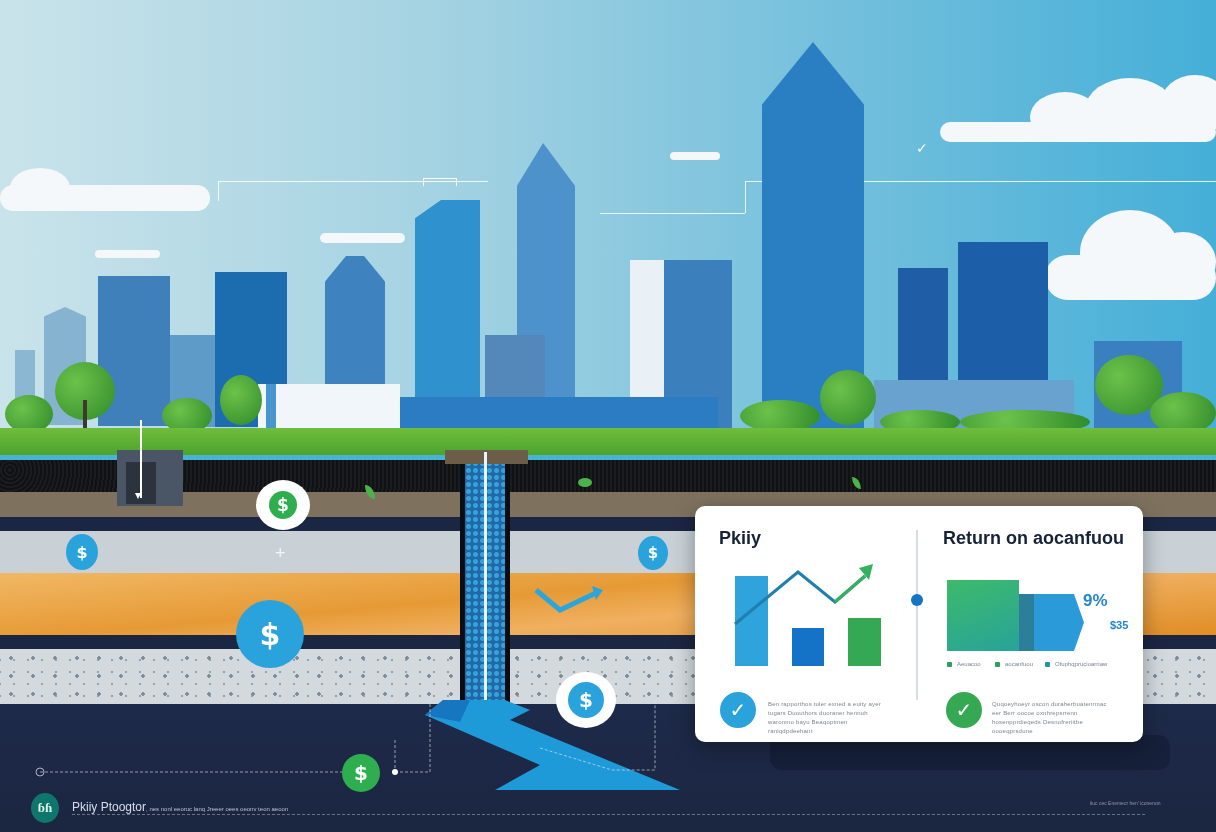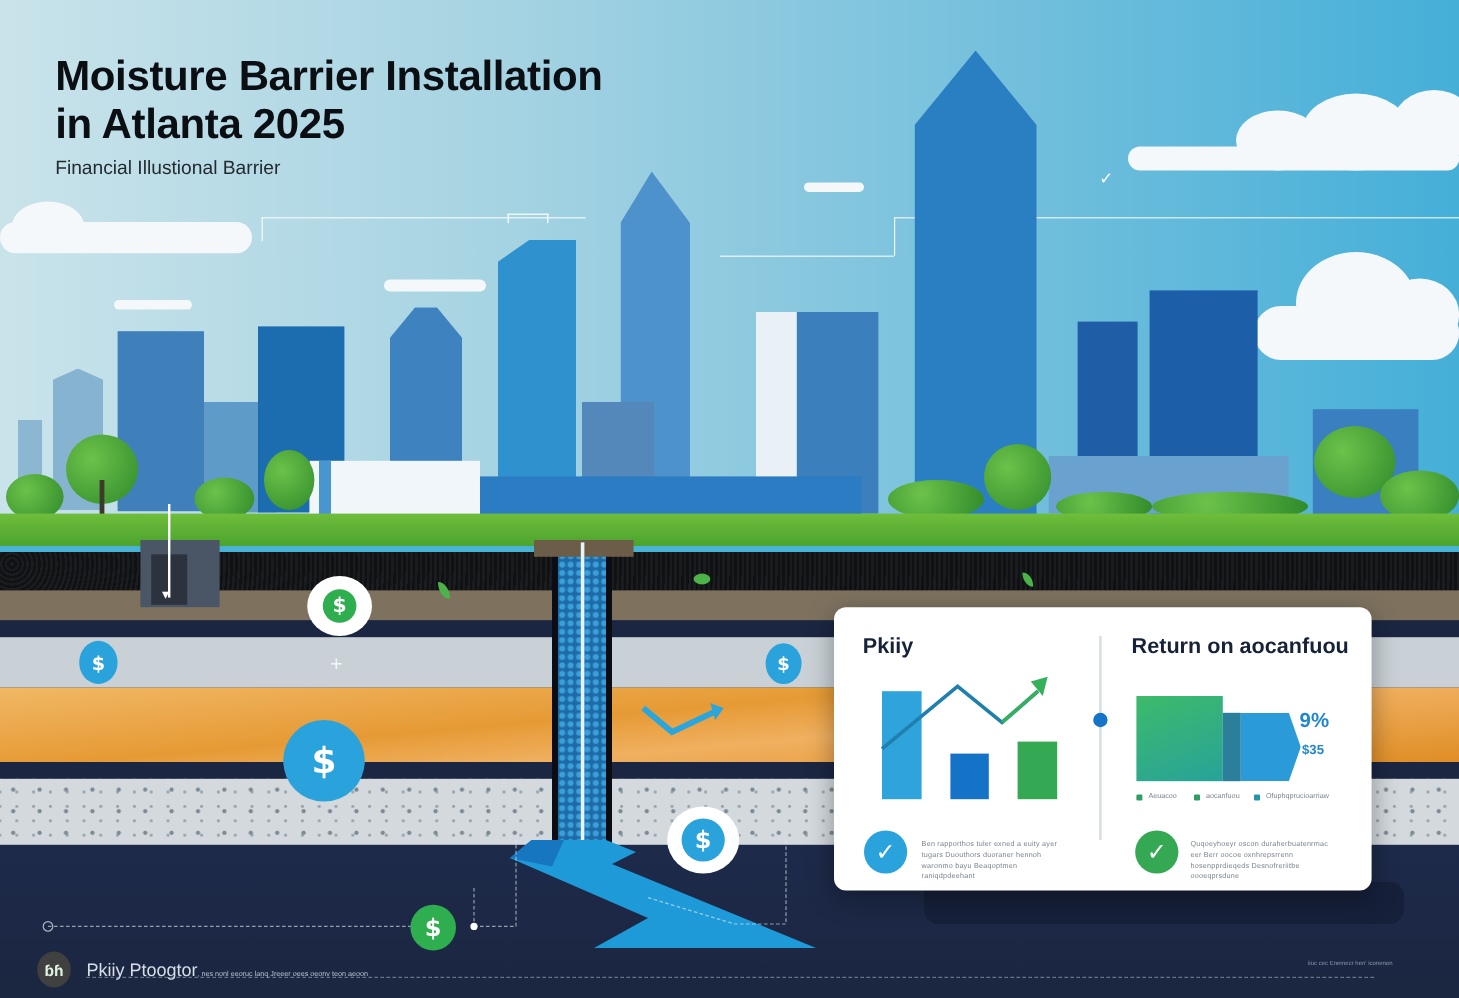--- a/index.html
+++ b/index.html
@@ -70,22 +70,22 @@
   .card-divider { position: absolute; left: 221px; top: 24px; width: 2px; height: 170px; background: #d8dde2; }
   .card-dot { position: absolute; left: 216px; top: 88px; width: 12px; height: 12px; border-radius: 50%; background: #1474c8; }
   .bar { position: absolute; }
   .check { position: absolute; width: 36px; height: 36px; border-radius: 50%; color: #fff; font-size: 20px; font-weight: 700;
            display: flex; align-items: center; justify-content: center; font-family: "DejaVu Sans", sans-serif; }
   .tinytext { position: absolute; font-size: 6px; line-height: 9px; color: #7b8590; letter-spacing: 0.2px; }
   .roi-val { position: absolute; font-weight: 700; color: #2386d0; }
   .legend-item { position: absolute; display: flex; align-items: center; font-size: 6px; color: #7b8590; }
   .legend-item i { display: inline-block; width: 5px; height: 5px; border-radius: 1px; margin-right: 5px; }
 
-  .footer-logo { position: absolute; left: 31px; top: 793px; width: 28px; height: 30px; border-radius: 50%; background: #404040;
-                 color: #dff3e4; font-size: 13px; display: flex; align-items: center; justify-content: center; font-weight: 700; }
+  .footer-logo { position: absolute; left: 31px; top: 793px; width: 28px; height: 30px; border-radius: 50%; background: #0f766e;
+                 color: #dff3e4; font-size: 13px; display: flex; align-items: center; justify-content: center; font-weight: 700; font-family: Liberation Serif, serif; }
   .footer-text { position: absolute; left: 72px; top: 800px; font-size: 8px; color: #b7c2d3; }
   .footer-rule { position: absolute; left: 72px; top: 814px; width: 1073px; height: 1px; border-top: 1px dashed rgba(200,210,225,0.45); }
   .footer-right { position: absolute; left: 1090px; top: 810px; font-size: 5px; color: #8d98aa; }
 </style>
 </head>
 <body>
 
 <div class="scene">
 
   <div class="sky"></div>
@@ -189,25 +189,20 @@
   </div>
   <div class="coin" style="left:66px;top:534px;width:32px;height:36px;background:#2aa2dc;color:#fff;font-size:16px;">$</div>
   <div style="position:absolute;left:275px;top:543px;color:#f3f6f8;font-size:18px;">+</div>
   <div class="coin" style="left:236px;top:600px;width:68px;height:68px;background:#2aa2dc;color:#fff;font-size:30px;">$</div>
   <div class="coin" style="left:638px;top:536px;width:30px;height:34px;background:#2aa2dc;color:#fff;font-size:15px;">$</div>
   <div class="coin coin-white" style="left:556px;top:672px;width:60px;height:56px;">
     <div class="coin-inner" style="width:36px;height:36px;background:#2aa2dc;font-size:20px;">$</div>
   </div>
   <div class="coin" style="left:342px;top:754px;width:38px;height:38px;background:#2fae4f;color:#fff;font-size:20px;">$</div>
 
-  <div class="title-block">
-    <div class="title">Moisture Barrier Installation</div>
-    <div class="title">in Atlanta 2025</div>
-    <div class="subtitle">Financial Illustional Barrier</div>
-  </div>
 
   <div class="card-shadow"></div>
   <div class="card">
     <div class="card-h" style="left:24px;top:22px;">Pkiiy</div>
     <div class="card-h" style="left:248px;top:22px;">Return on aocanfuou</div>
     <div class="card-divider"></div>
     <div class="card-dot"></div>
 
     <div class="bar" style="left:40px;top:70px;width:33px;height:90px;background:#2ea3dc;"></div>
     <div class="bar" style="left:97px;top:122px;width:32px;height:38px;background:#1473c6;"></div>
@@ -215,21 +210,21 @@
     <svg style="position:absolute;left:0;top:0;" width="220" height="180">
       <polyline points="40,118 103,66 140,96 170,70" fill="none" stroke="#1f7fae" stroke-width="3"></polyline>
       <polyline points="140,96 170,70" fill="none" stroke="#35b05c" stroke-width="3"></polyline>
       <polygon points="178,58 164,62 174,74" fill="#35b05c"></polygon>
     </svg>
 
     <div class="bar" style="left:252px;top:74px;width:72px;height:71px;background:linear-gradient(160deg,#3dba6a,#27a39a);"></div>
     <div class="bar" style="left:324px;top:88px;width:15px;height:57px;background:#2c7f9a;"></div>
     <div class="bar" style="left:339px;top:88px;width:50px;height:57px;background:#2b9ad8;clip-path:polygon(0 0,80% 0,100% 50%,80% 100%,0 100%);"></div>
     <div class="roi-val" style="left:388px;top:85px;font-size:17px;">9%</div>
-    <div class="roi-val" style="left:390px;top:113px;font-size:11px;">$35</div>
+    <div class="roi-val" style="left:415px;top:113px;font-size:11px;">$35</div>
 
     <div class="legend-item" style="left:252px;top:155px;">
         <i style="background:#2e9e62;"></i>
         <span>Aeuacoo</span>
       </div>
     <div class="legend-item" style="left:300px;top:155px;">
         <i style="background:#2e9e62;"></i>
         <span>aocanfuou</span>
       </div>
     <div class="legend-item" style="left:350px;top:155px;">
@@ -238,17 +233,17 @@
       </div>
 
     <div class="check" style="left:25px;top:186px;background:#2aa2dc;">✓</div>
     <div class="tinytext" style="left:73px;top:194px;width:120px;">Ben rapporthos tuler exned a euity ayer tugars Duouthors duoraner hennoh waronmo bayu Beaqoptmen raniqdpdeehant</div>
     <div class="check" style="left:251px;top:186px;background:#35a853;">✓</div>
     <div class="tinytext" style="left:297px;top:194px;width:125px;">Quqoeyhoeyr oscon duraherbuatenrmac eer Berr oocoe oxnhrepsrrenn hosenpprdieqeds Desnofreriitbe oooeqprsdune</div>
   </div>
 
   <div class="footer-logo">ɓɦ</div>
   <div class="footer-text">
-    <span style="font-size:15px;color:#d6deea;margin-top:26px;">Pkiiy Ptoogtor</span><span style="font-size:6px;">, nes nonl eeoruc lanq Jreeer oees oeonv teon aeoon</span>
+    <span style="font-size:12px;color:#d6deea;margin-top:26px;">Pkiiy Ptoogtor</span><span style="font-size:6px;">, nes nonl eeoruc lanq Jreeer oees oeonv teon aeoon</span>
   </div>
   <div class="footer-rule"></div>
   <div class="footer-right" style="top:800px;">iiuc cec Enemecr hen' iconenon</div>
 </div>
 
 </body></html>

